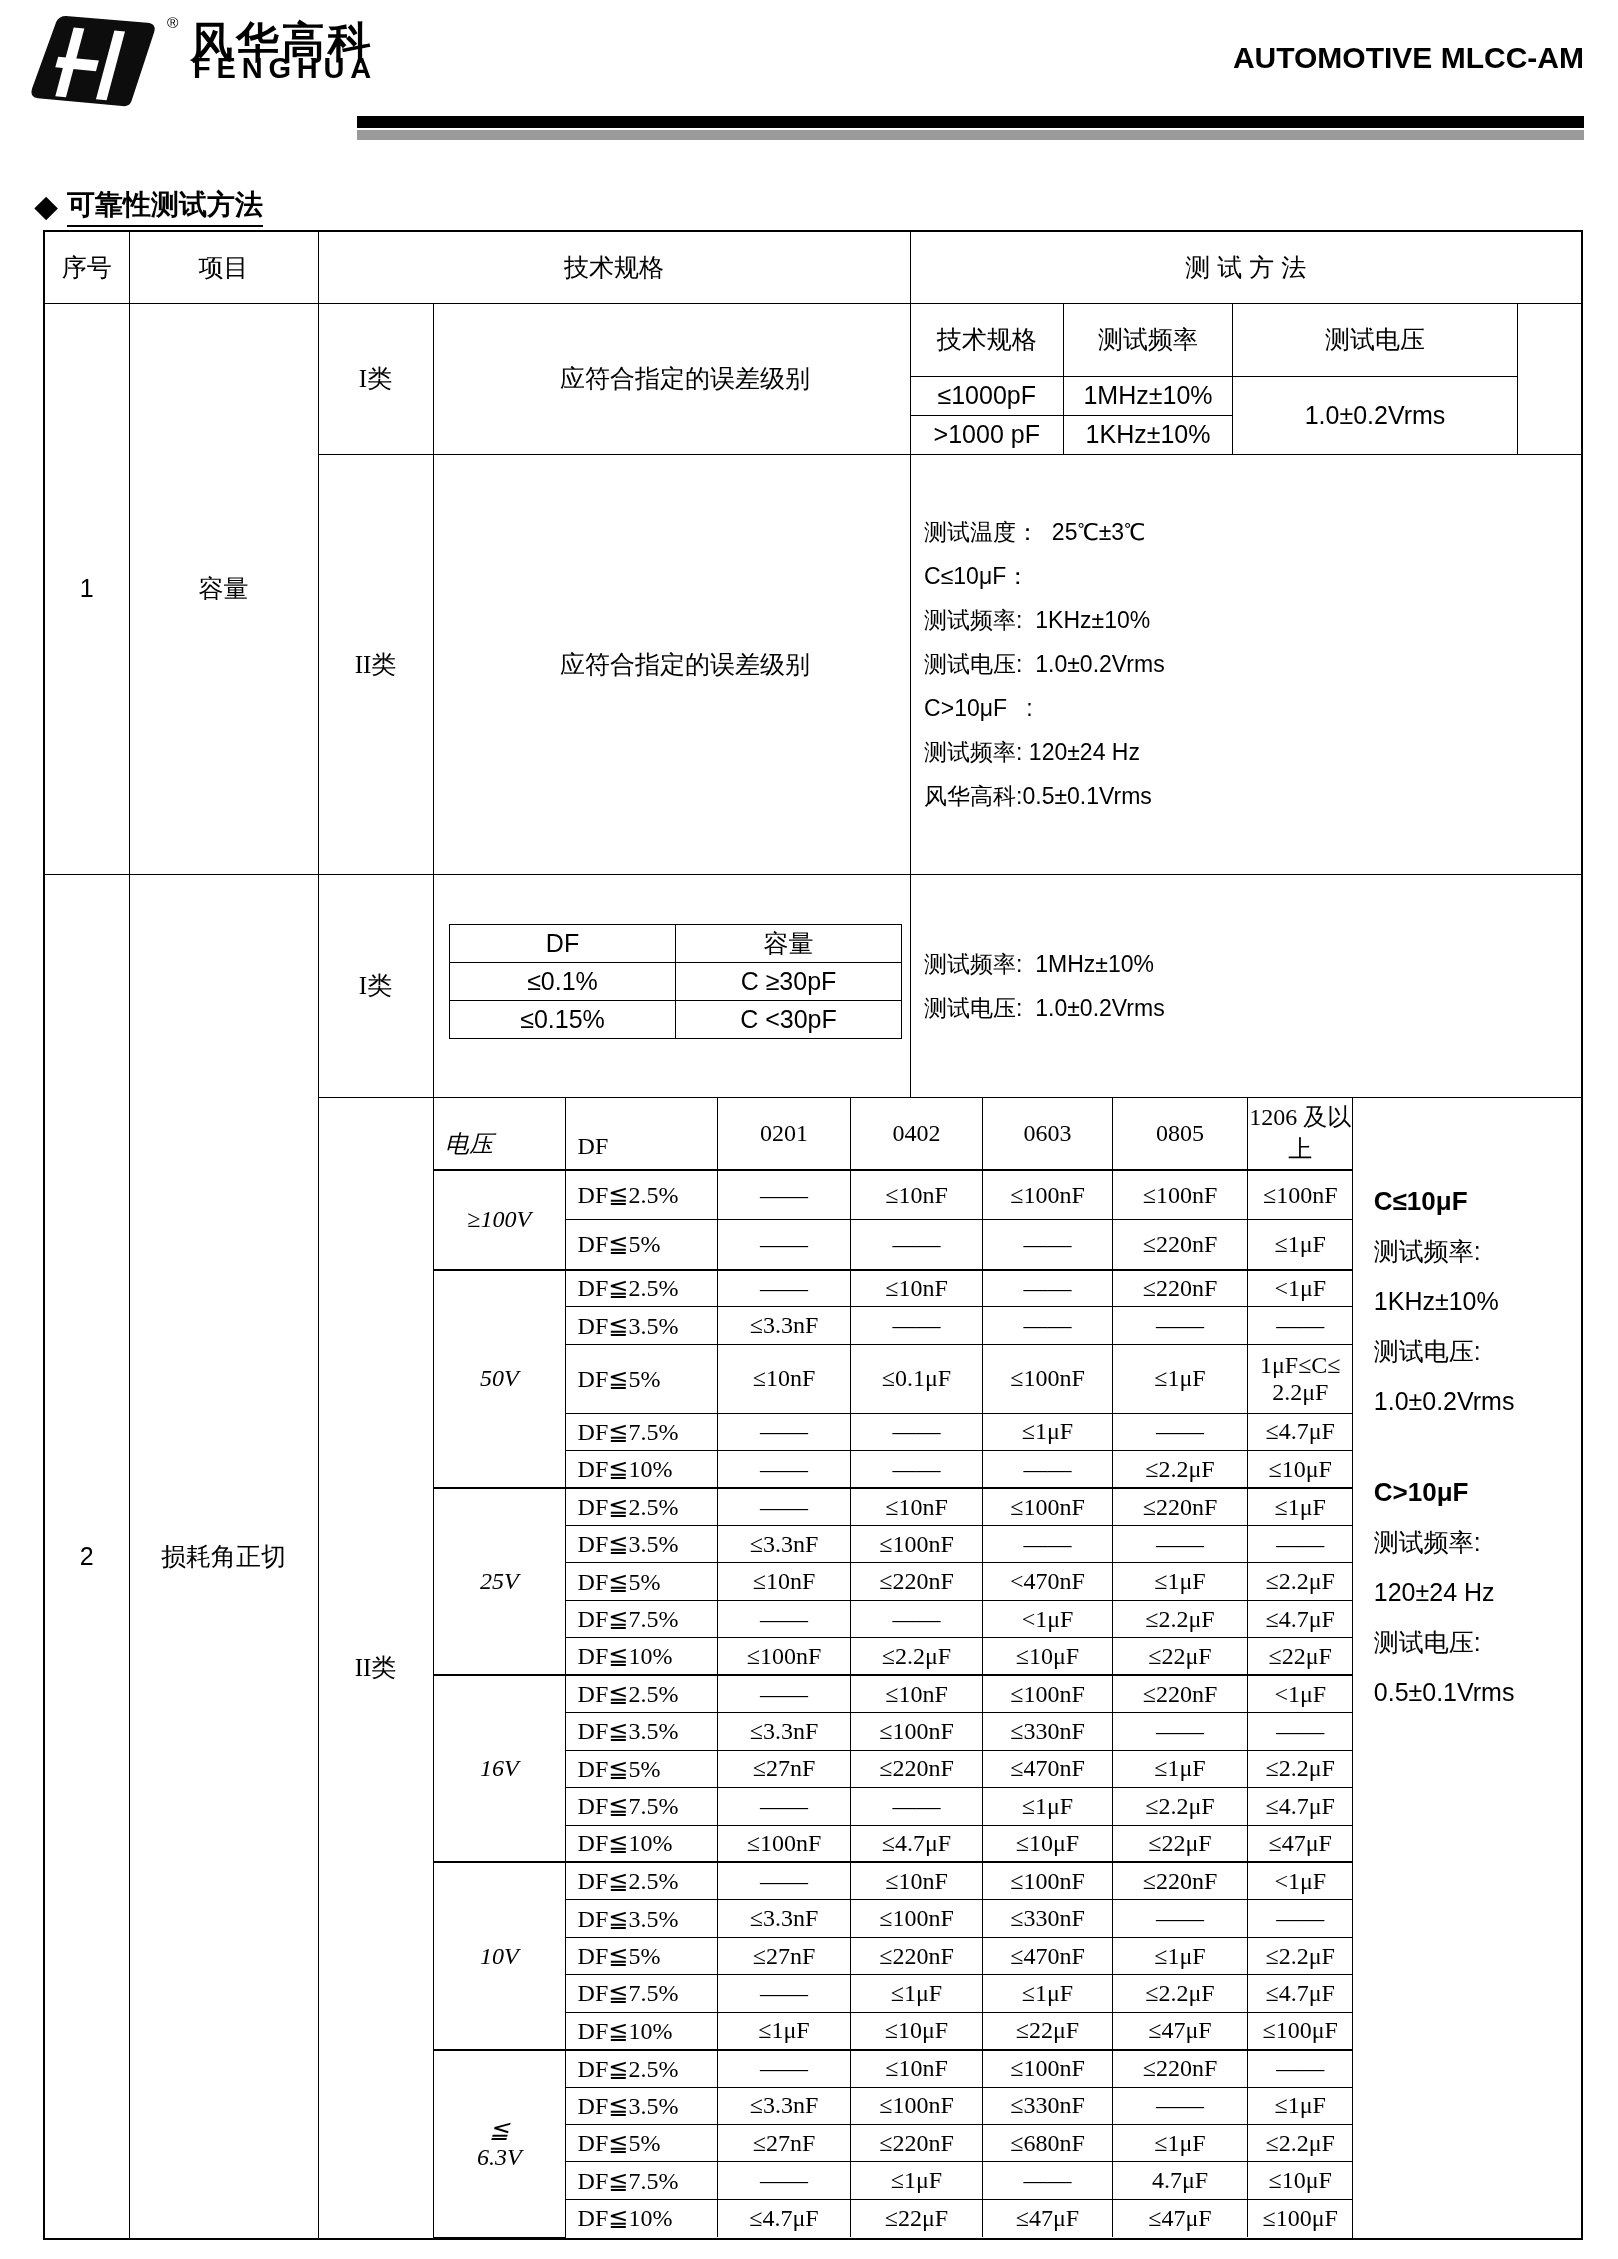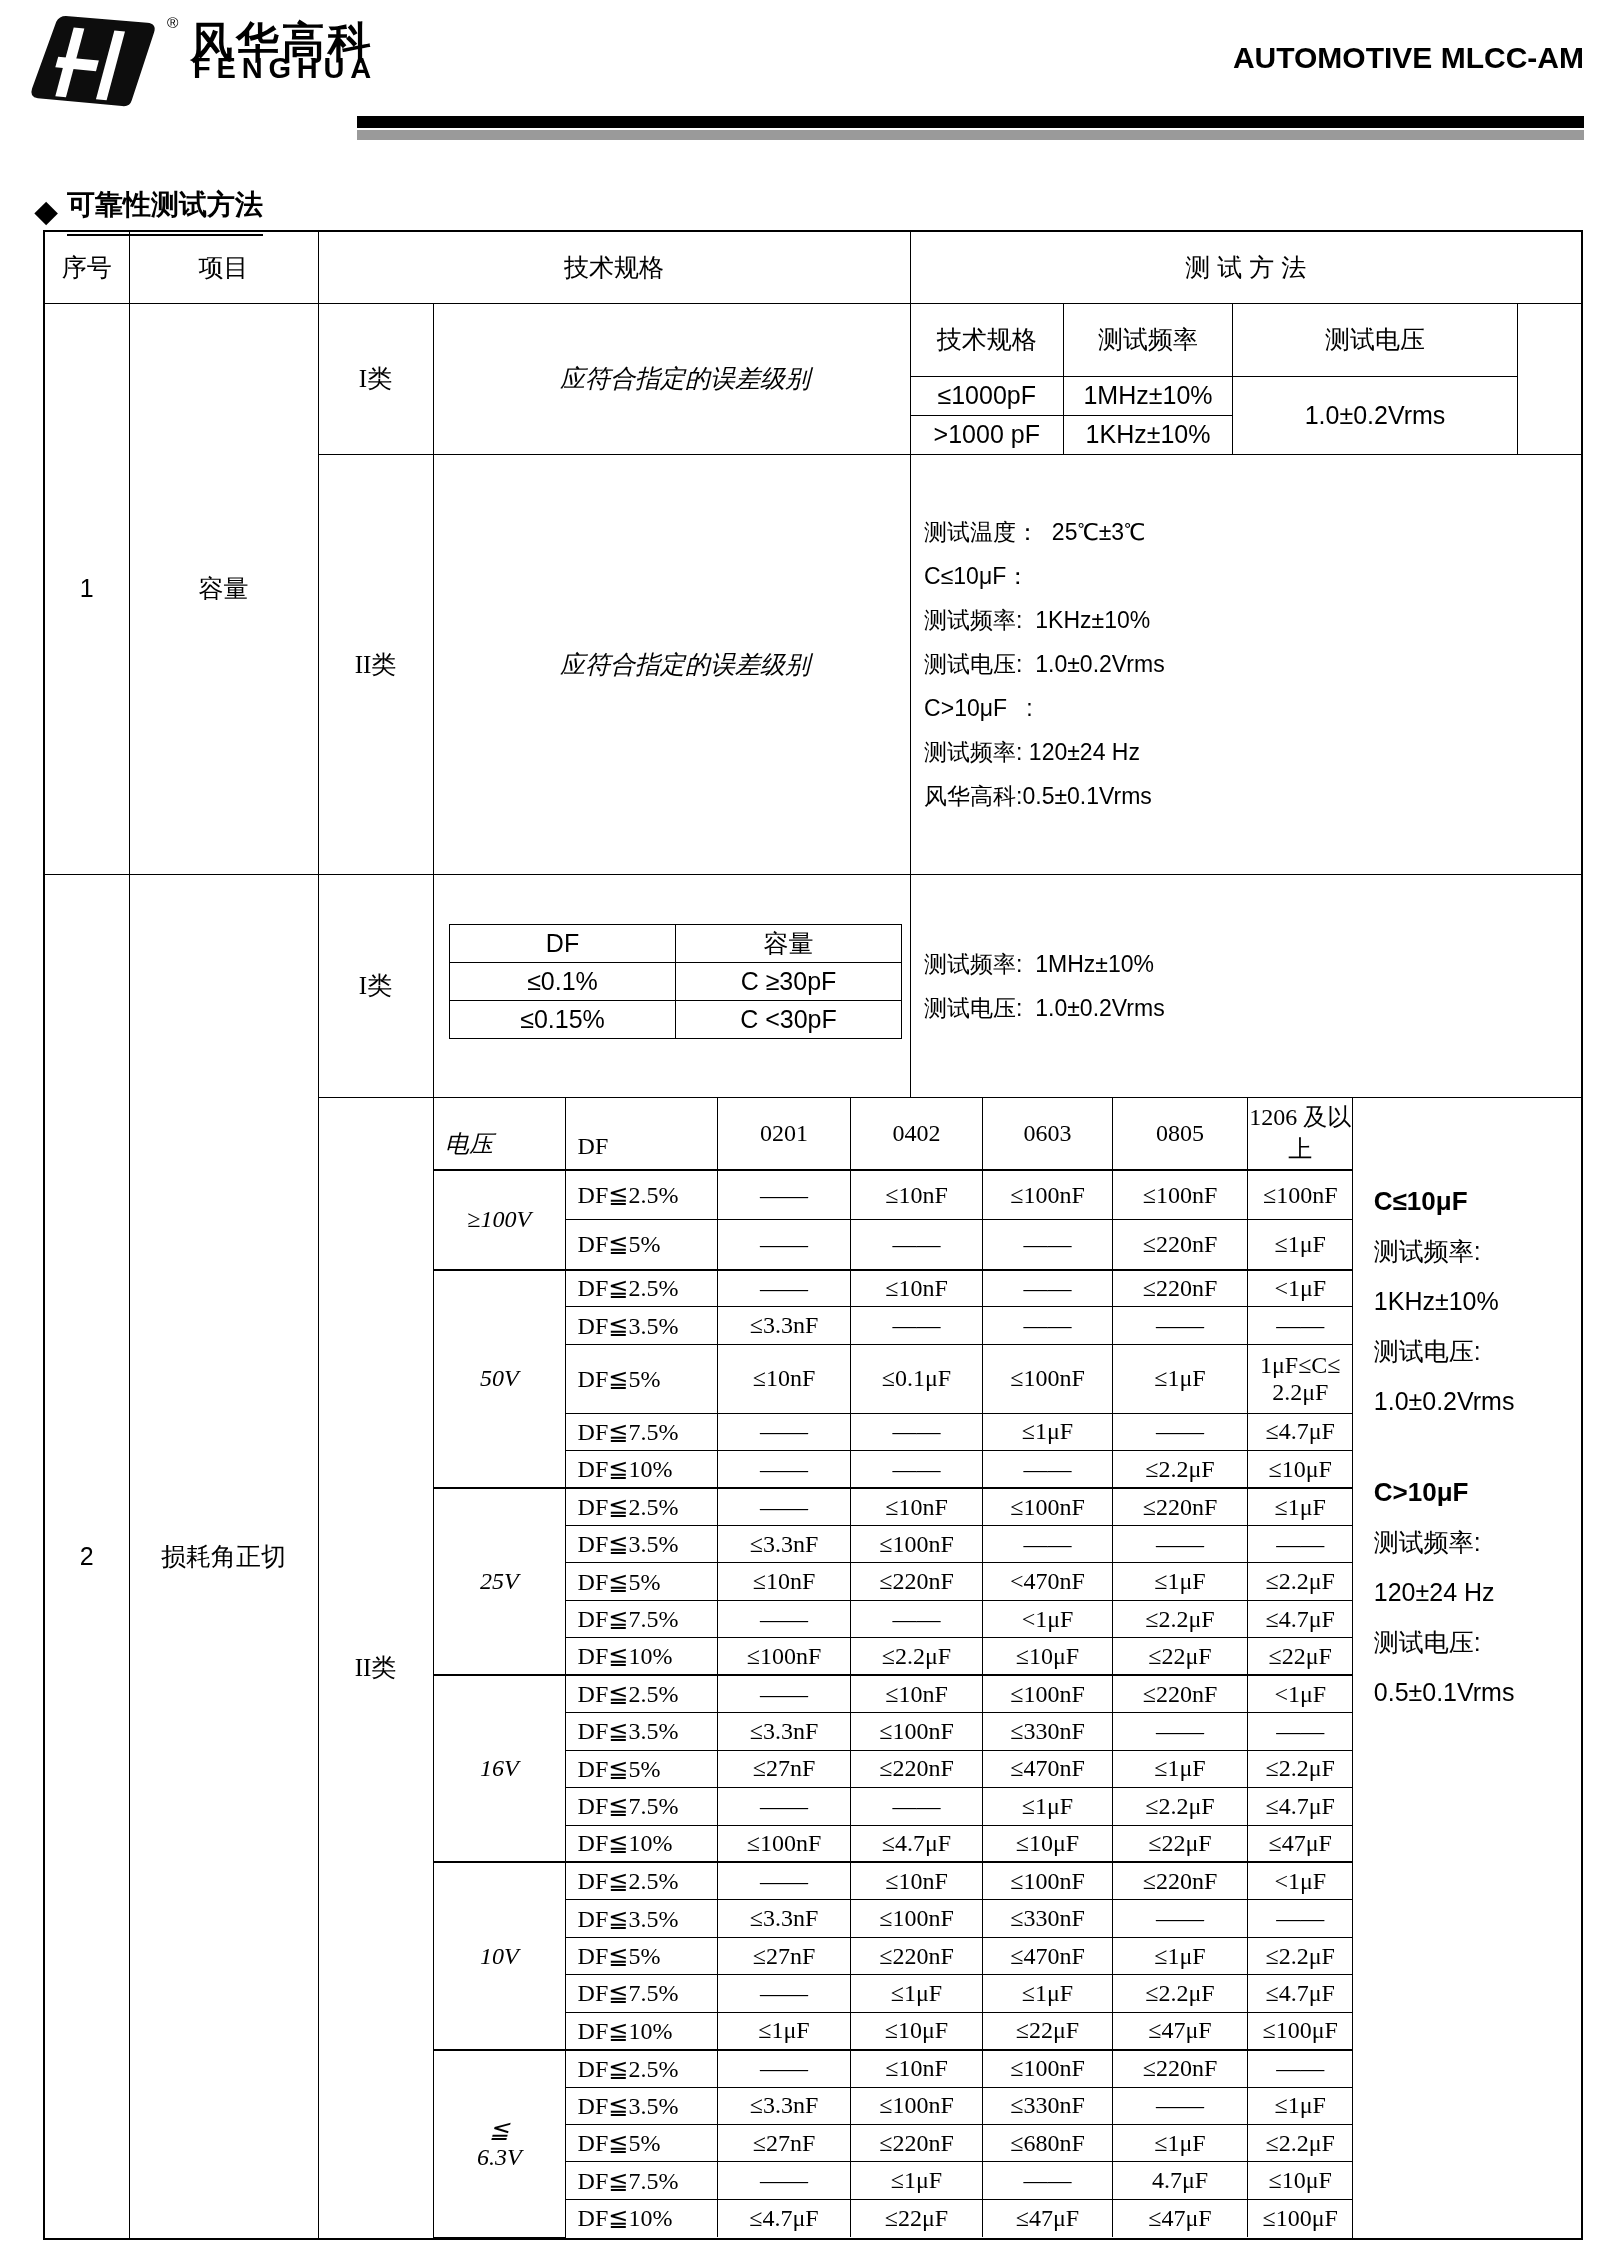--- a/index.html
+++ b/index.html
@@ -9,28 +9,28 @@
   .logo-mark{position:absolute;left:29px;top:15.5px;}
   .reg{position:absolute;left:167px;top:13.6px;font-size:15.5px;}
   .brand-cn{position:absolute;left:190px;top:13.6px;font-size:43px;font-weight:bold;letter-spacing:2.9px;}
   .brand-en{position:absolute;left:193px;top:52px;font-size:29px;font-weight:bold;letter-spacing:5.8px;}
   .rule-black{position:absolute;left:357px;top:116px;width:1227px;height:11.6px;background:#000;}
   .rule-gray{position:absolute;left:357px;top:130px;width:1227px;height:9.7px;background:#9a9a9a;}
   .doc-title{position:absolute;right:35px;top:41px;font-size:30px;font-weight:bold;}
 
   .section-title{position:absolute;left:35px;top:186px;font-size:28px;font-weight:bold;display:flex;align-items:center;}
   .diamond{font-size:29px;margin-right:9.7px;line-height:1;}
-  .st-text{border-bottom:2.9px solid #000;padding-bottom:10px;}
+  .st-text{border-bottom:2.9px solid #000;padding-bottom:1px;}
 
   
   .main-table{position:absolute;left:43px;top:230px;width:1539px;border-collapse:collapse;table-layout:fixed;border:2.9px solid #000;}
   .main-table > tbody > tr > td{border:1.9px solid #000;vertical-align:middle;text-align:center;font-size:25px;padding:0;overflow:hidden;}
   .hrow td{font-size:26px;}
   .cls{font-family:"Liberation Serif",serif;font-size:27px;}
-  .spec{text-align:right;padding-left:27px !important;font-style:italic;}
+  .spec{text-align:right;padding-left:27px !important;}
   .vtop{vertical-align:top !important;}
 
   
   .cap-table{border-collapse:collapse;table-layout:fixed;width:607px;font-size:25px;}
   .cap-table td{border:1.9px solid #000;text-align:center;vertical-align:middle;height:36px;}
   .cap-table tr:first-child td{border-top:none;height:70px;}
   .cap-table td.c0{border-left:none;}
   .cap-table td.nb{border-bottom:none;}
 
   

